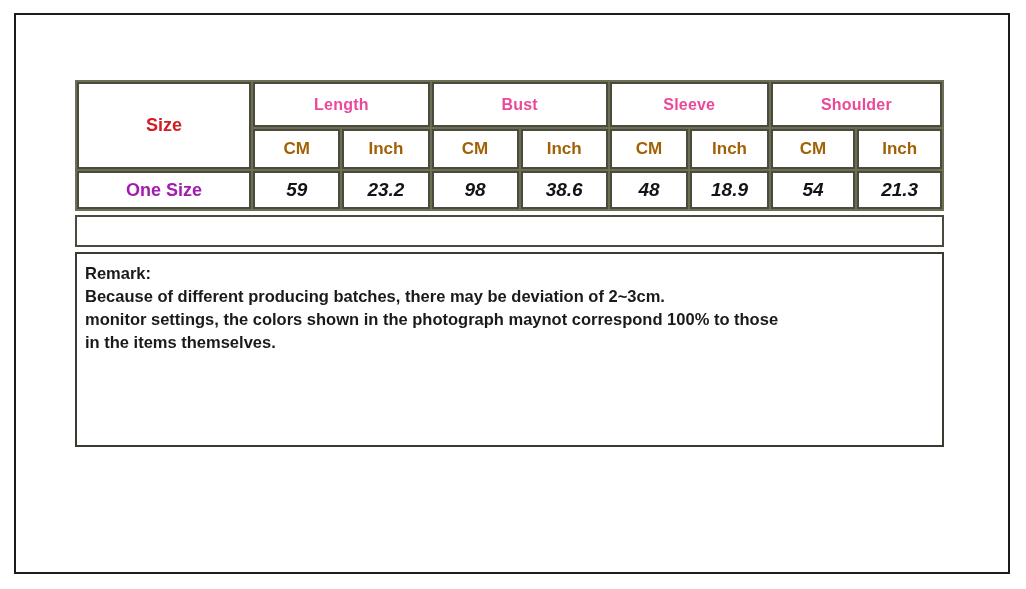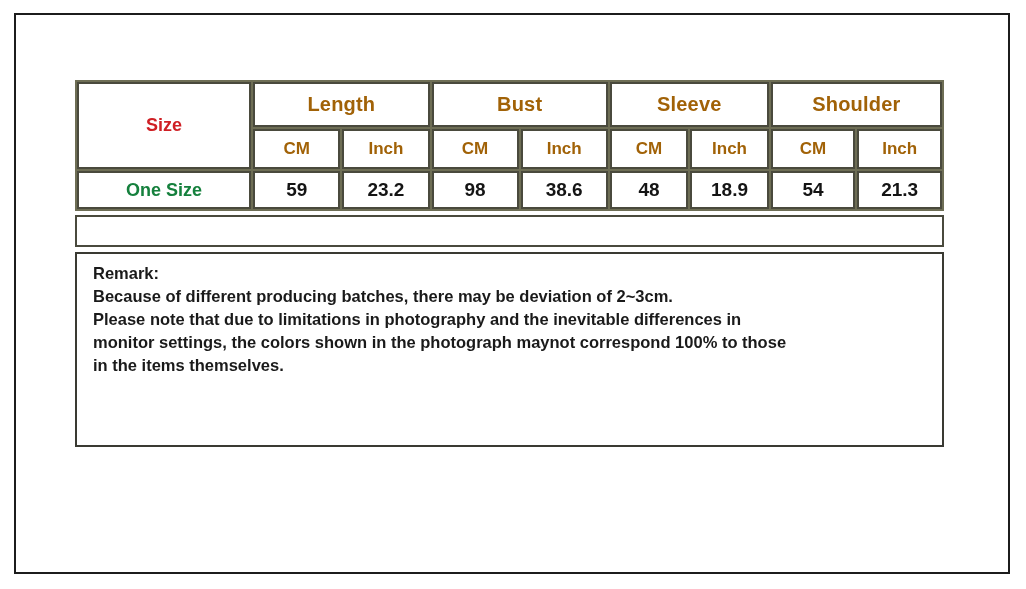--- a/index.html
+++ b/index.html
@@ -49,22 +49,22 @@
     background: #ffffff;
     text-align: center;
     vertical-align: middle;
     padding: 0;
     box-sizing: border-box;
   }
 
   
   td.grp {
     background: #c5e3c9;
-    color: #a16207;
-    font-size: 20px;
+    color: #ec4899;
+    font-size: 16px;
     font-weight: bold;
     height: 45px;
     letter-spacing: 0.2px;
   }
 
   
   td.size-head {
     background: #faf78f;
     color: #cf1f24;
     font-size: 18px;
@@ -76,51 +76,52 @@
   td.unit {
     color: #a16207;
     font-size: 17px;
     font-weight: bold;
     height: 40px;
   }
 
   
   td.size-name {
     background: #faf78f;
-    color: #15803d;
+    color: #a21caf;
     font-size: 18px;
     font-weight: bold;
     height: 38px;
   }
   td.val {
     color: #141414;
     font-size: 19px;
     font-weight: bold;
     height: 38px;
+    font-style: italic;
   }
 
   
   #blank-row {
     margin-top: 4px;
     width: 869px;
     height: 32px;
     border: 2px solid #4a4a3d;
     background: #ffffff;
     box-sizing: border-box;
   }
 
   
   #remark-box {
     margin-top: 5px;
     width: 869px;
     min-height: 195px;
     border: 2px solid #3a3a33;
     background: #ffffff;
     box-sizing: border-box;
-    padding: 8px 0 10px 16px;
+    padding: 8px 0 10px 8px;
   }
   .rm-line {
     font-size: 16.5px;
     font-weight: bold;
     line-height: 23px;
     color: #1a1a1a;
     white-space: nowrap;
   }
   .rm-line.red {
     color: #d5131c;
@@ -166,19 +167,18 @@
           <td class="val">21.3</td>
         </tr>
       </tbody>
     </table>
 
     <div id="blank-row"></div>
 
     <div id="remark-box">
       <div class="rm-line">Remark:</div>
       <div class="rm-line">Because of different producing batches, there may be deviation of 2~3cm.</div>
-      <div class="rm-line">Please note that  due to limitations in photography and the inevitable  differences in</div>
       <div class="rm-line">monitor settings, the colors shown in the  photograph maynot correspond 100% to those</div>
       <div class="rm-line">in the items themselves.</div>
     </div>
 
   </div>
 </div>
 
 </body></html>

